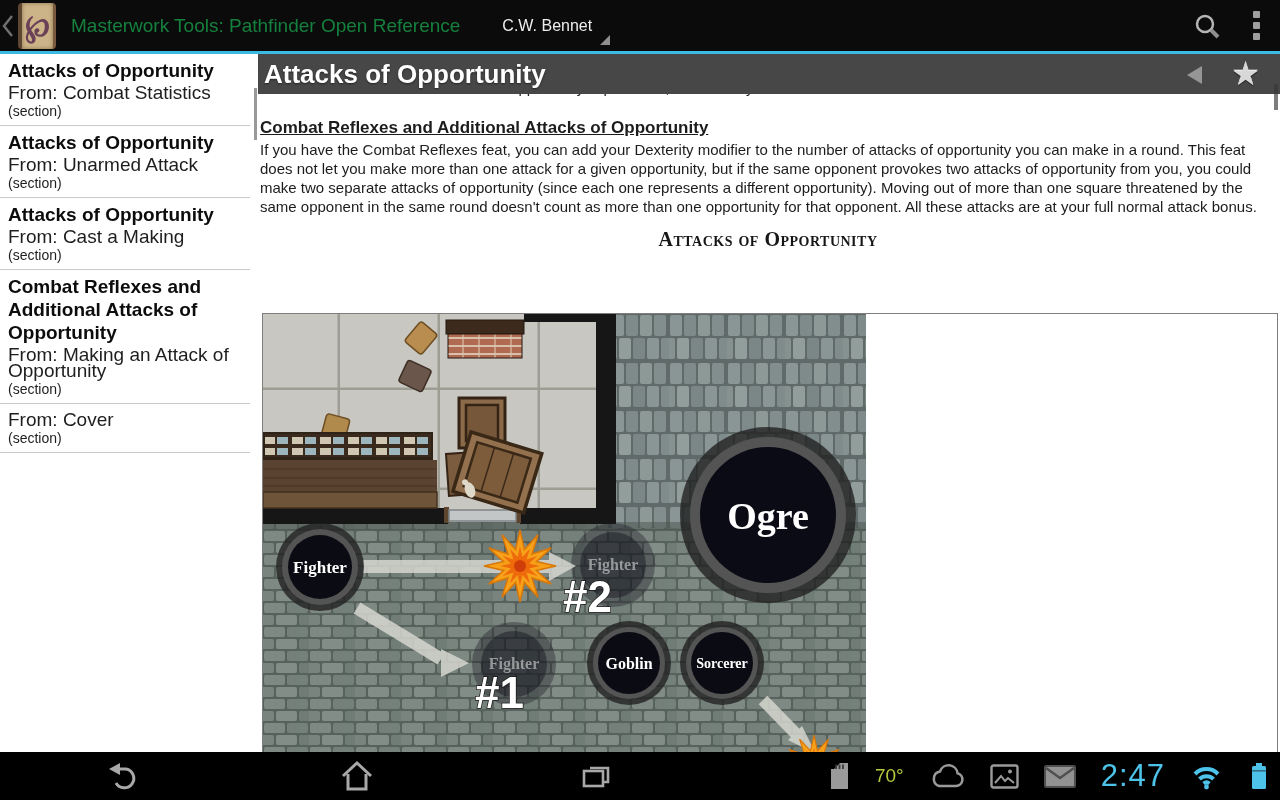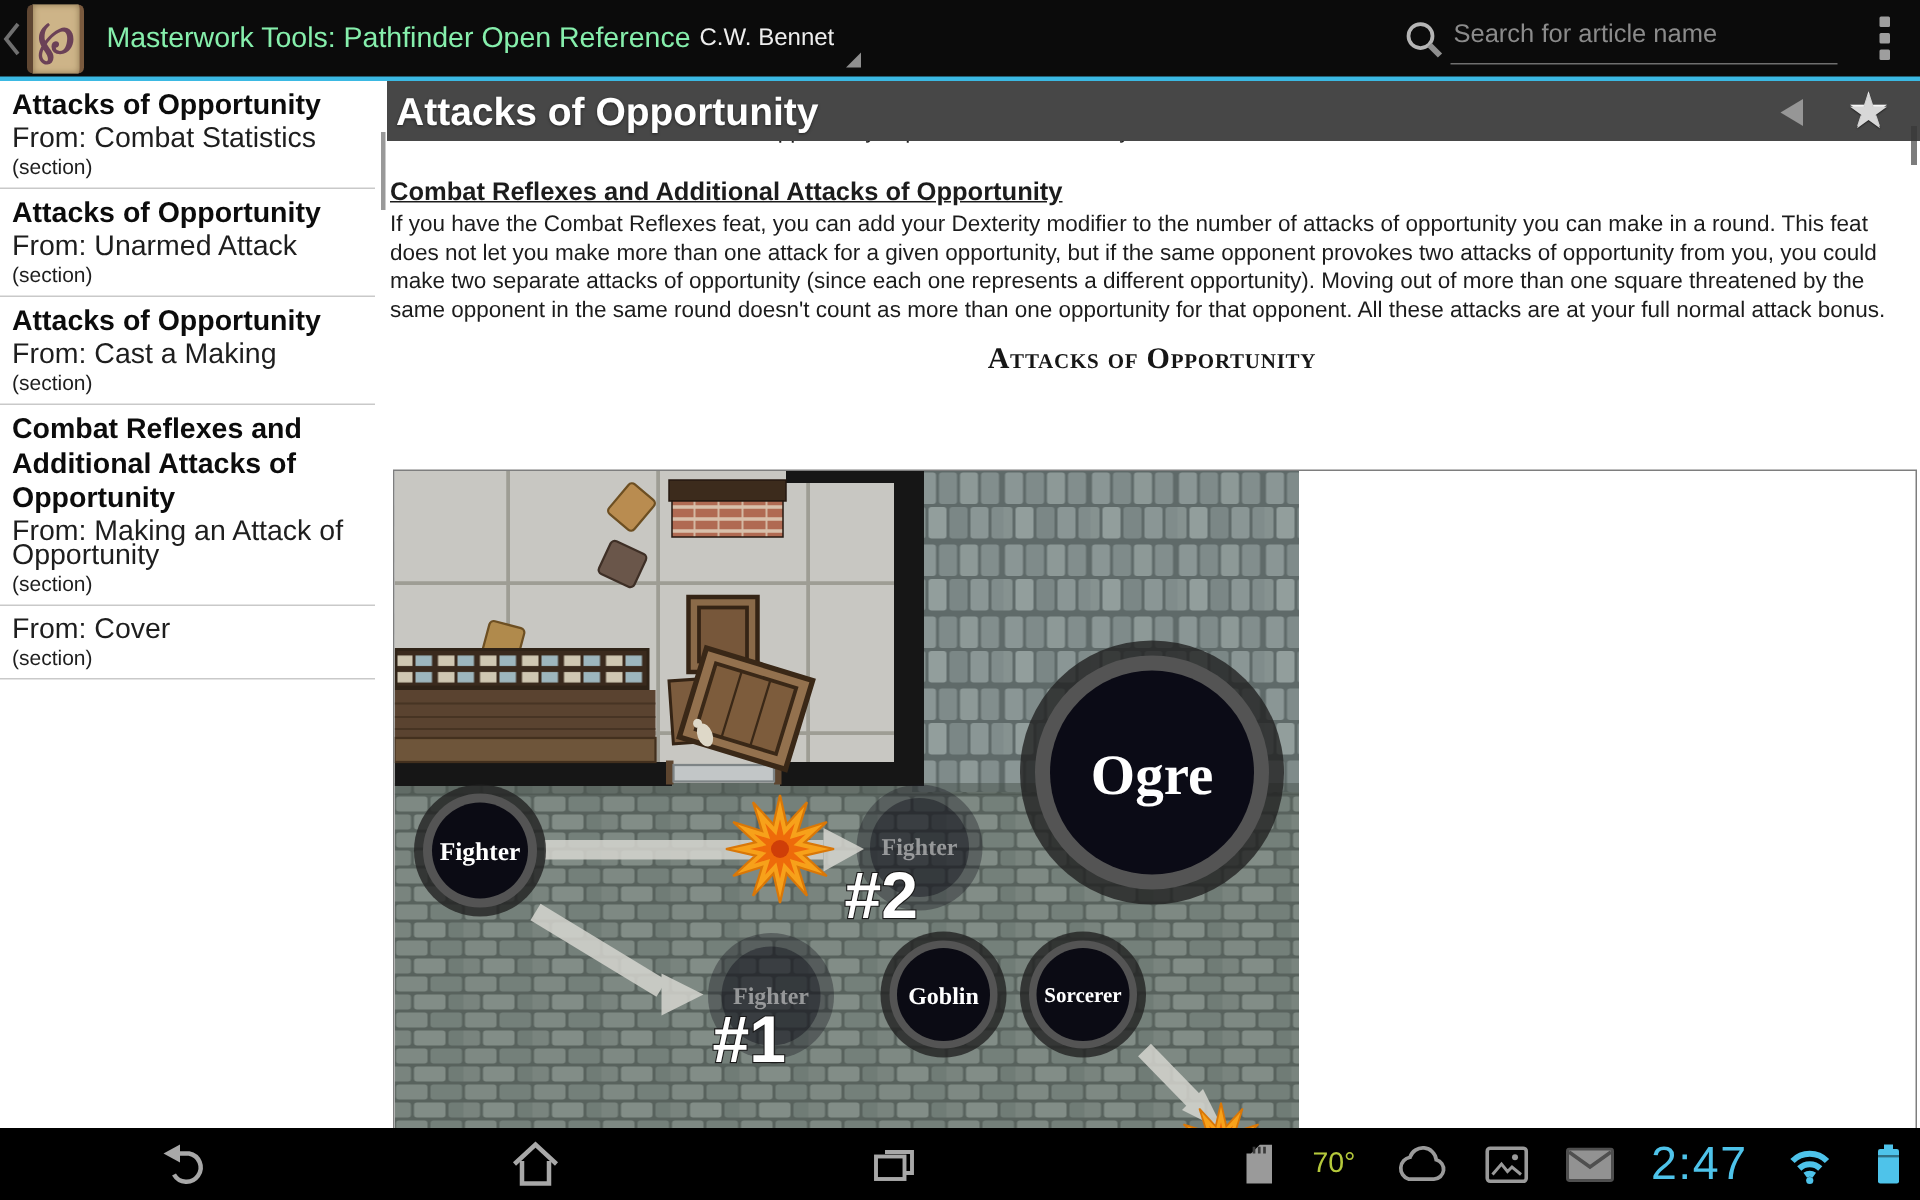--- a/index.html
+++ b/index.html
@@ -8,22 +8,22 @@
   .screen { position:relative; width:1280px; height:800px; background:#000; }
 
   
   .actionbar { position:relative; height:54px; background:#0b0b0b; border-bottom:3px solid #3bb9e3;
                display:flex; align-items:center; }
   .back-chevron { width:16px; height:51px; display:flex; align-items:center; justify-content:center; }
   .app-icon { width:38px; height:46px; margin:0 2px; background:#cdb488; border-radius:4px;
               border-left:4px solid #5f4632; border-right:3px solid #7a5a3e; position:relative;
               display:flex; align-items:center; justify-content:center; box-shadow:inset 0 0 4px #8a744f; }
   .app-icon span { font-family:"Liberation Serif", serif; font-size:30px; font-weight:bold; color:#6b4157; line-height:1; }
-  .app-title { color:#86efac; font-size:19px; margin-left:13px; white-space:nowrap; }
-  .spinner { position:relative; height:51px; display:flex; align-items:center; padding:0 20px 0 6px; }
+  .app-title { color:#15803d; font-size:19px; margin-left:13px; white-space:nowrap; }
+  .spinner { position:relative; margin-left:36px; height:51px; display:flex; align-items:center; padding:0 20px 0 6px; }
   .spinner-label { color:#eee; font-size:16px; }
   .spinner-corner { position:absolute; right:2px; bottom:6px; width:0; height:0;
                     border-left:10px solid transparent; border-bottom:10px solid #8f8f8f; }
   .search { margin-left:auto; display:flex; align-items:center; }
   .search-icon-box { width:36px; height:36px; display:flex; align-items:center; justify-content:center; }
   .search-input { width:258px; height:34px; background:transparent; border:none; outline:none;
                   border-bottom:1px solid #6f6f6f; color:#ddd; font-size:17px;
                   font-family:"Liberation Sans", sans-serif; padding:0 2px 4px 2px; }
   .search-input::placeholder { color:#8b8b8b; }
   .overflow { margin:0 14px 0 22px; display:flex; flex-direction:column; gap:4px; padding:6px; }
@@ -91,21 +91,20 @@
       <span class="spinner-label">C.W. Bennet</span>
       <i class="spinner-corner"></i>
     </div>
     <div class="search">
       <div class="search-icon-box">
         <svg width="30" height="30" viewBox="0 0 30 30">
           <circle cx="13" cy="13" r="8" stroke="#b5b5b5" stroke-width="2.5" fill="none"></circle>
           <line x1="19" y1="19" x2="26" y2="26" stroke="#8f8f8f" stroke-width="4"></line>
         </svg>
       </div>
-      <input class="search-input" placeholder="Search for article name" style="">
     </div>
     <div class="overflow">
       <i></i>
       <i></i>
       <i></i>
     </div>
   </header>
 
   <div class="main">
 

